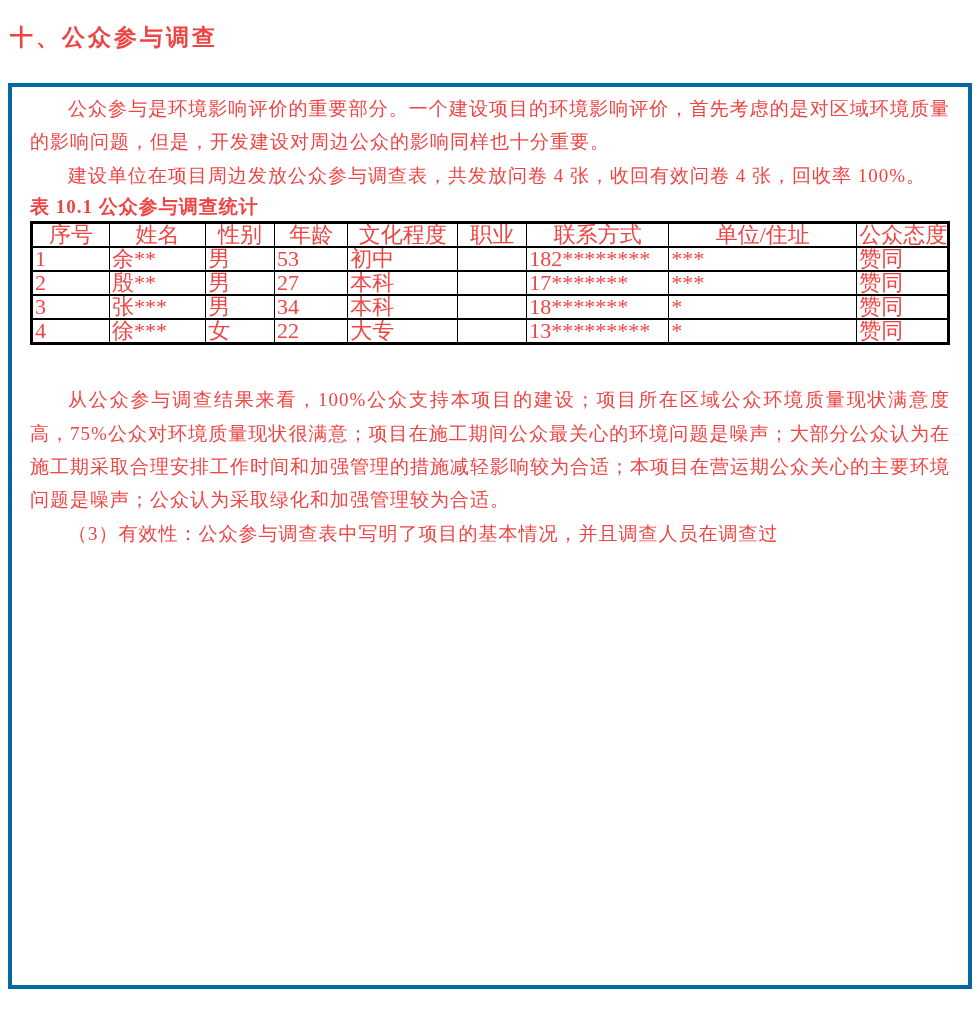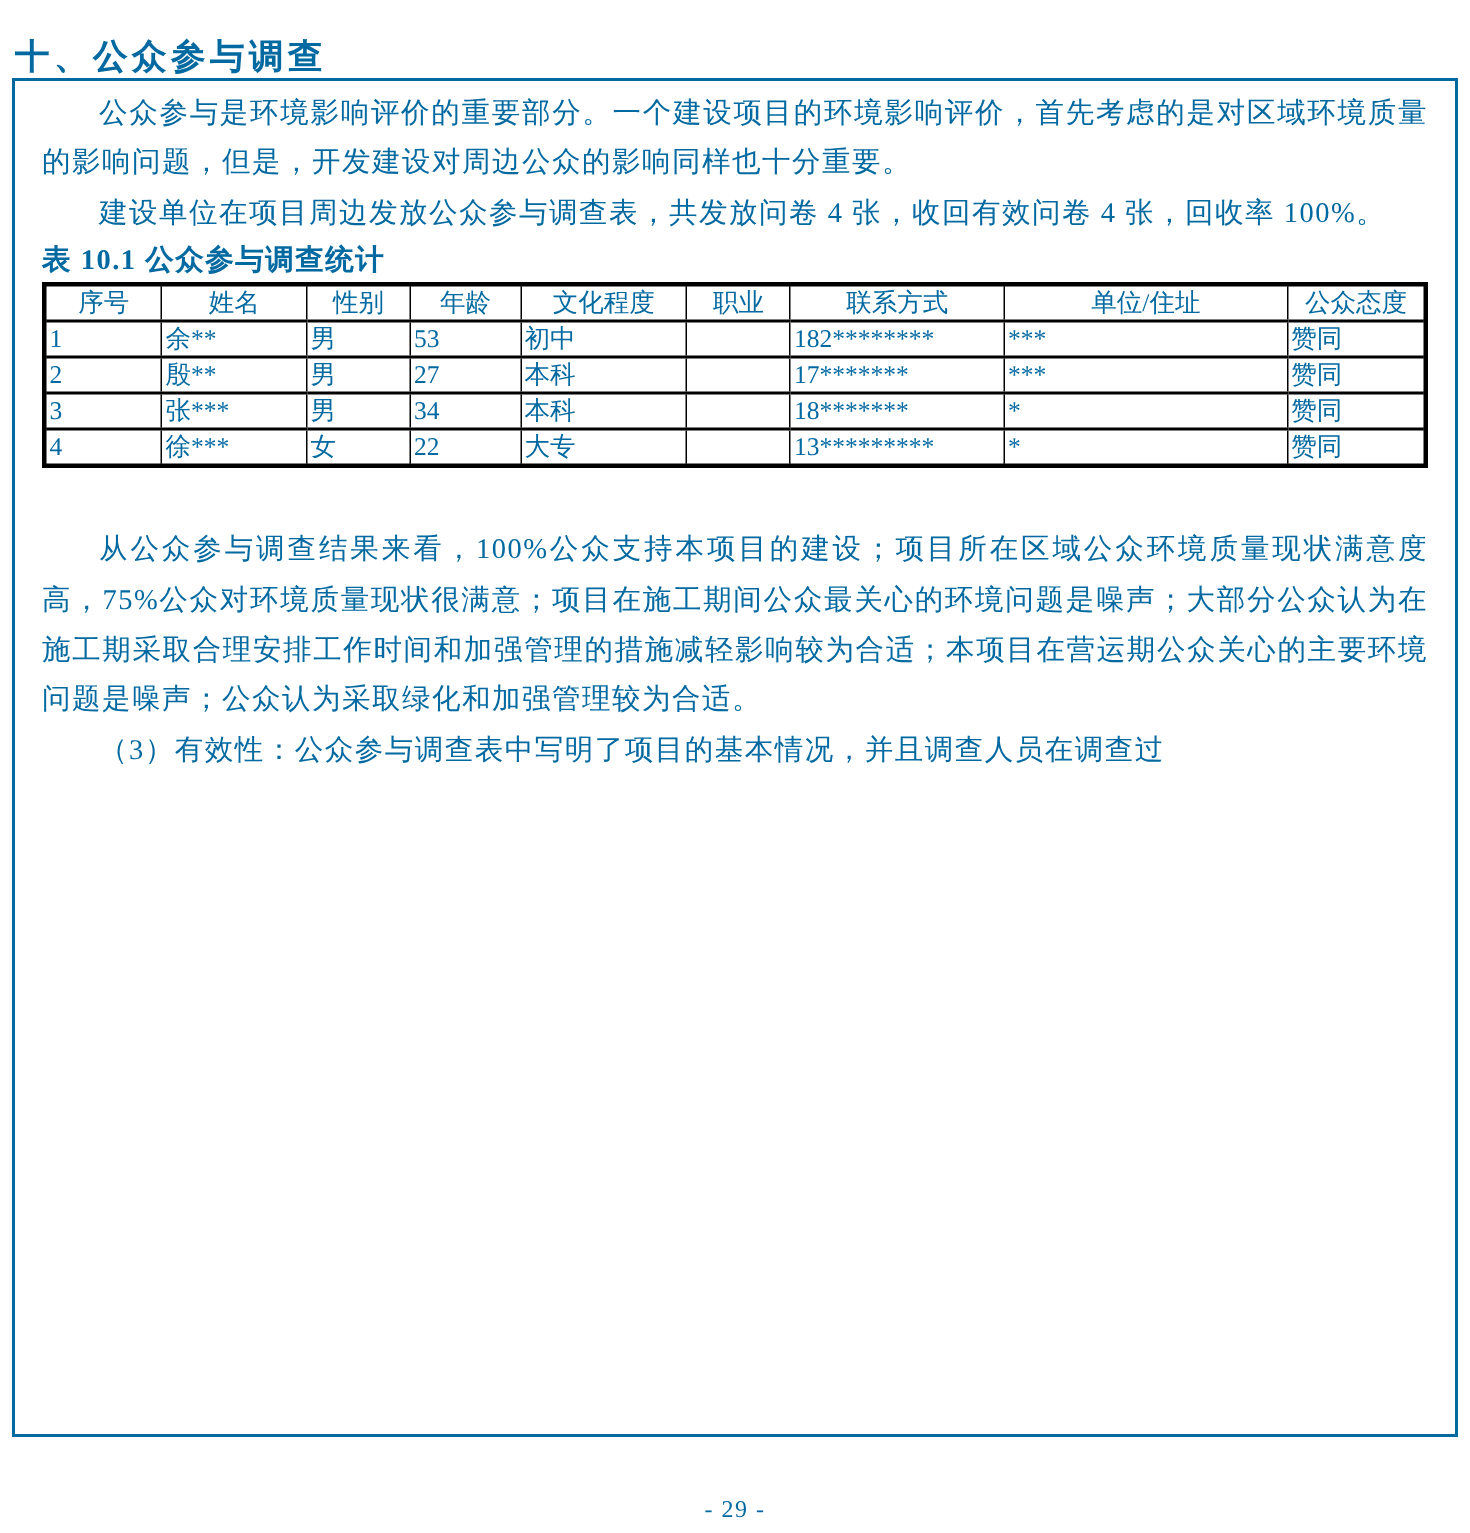--- a/index.html
+++ b/index.html
@@ -1,37 +1,37 @@
 <!DOCTYPE html>
 <html><head>
 <meta charset="utf-8">
 <style>
   html,body{margin:0;padding:0;background:#fff;}
   .page{
     position:relative;
     width:980px;height:1022px;
-    background:#fff;color:#0369a1;
+    background:#fff;color:#ef4444;
     font-family:"Liberation Serif", serif;
     overflow:hidden;
   }
   .section-heading{
     margin:0;
     padding:22px 0 0 10px;
     font-family:"Liberation Sans", sans-serif;
     font-weight:bold;
     font-size:23px;
     letter-spacing:3px;
     line-height:30px;
   }
   .content-box{
     position:absolute;
-    left:8px;top:52px;
+    left:8px;top:83px;
     width:964px;height:906px;
     box-sizing:border-box;
-    border:2px solid #0369a1;
+    border:4px solid #0369a1;
     padding:5px 18px 0 18px;
     overflow:hidden;
   }
   .para{
     margin:0;
     font-size:19px;
     line-height:33.4px;
     text-indent:2em;
     text-align:justify;
     letter-spacing:1px;
@@ -49,21 +49,21 @@
     width:100%;
     border-collapse:collapse;
     border:3px solid #000;
     table-layout:fixed;
   }
   table.survey th, table.survey td{
     border:2px solid #000;
     border-left-width:1px;
     border-right-width:1px;
     font-weight:normal;
-    font-size:17px;
+    font-size:22px;
     height:20px;
     line-height:20px;
     padding:1px 2px;
     overflow:hidden;
     white-space:nowrap;
   }
   .page-number{
     position:absolute;
     left:0;bottom:6px;
     width:100%;
@@ -157,15 +157,14 @@
           <td>赞同</td>
         </tr>
       </tbody>
     </table>
 
     <p class="para after-table">从公众参与调查结果来看，100%公众支持本项目的建设；项目所在区域公众环境质量现状满意度高，75%公众对环境质量现状很满意；项目在施工期间公众最关心的环境问题是噪声；大部分公众认为在施工期采取合理安排工作时间和加强管理的措施减轻影响较为合适；本项目在营运期公众关心的主要环境问题是噪声；公众认为采取绿化和加强管理较为合适。</p>
     <p class="para">（3）有效性：公众参与调查表中写明了项目的基本情况，并且调查人员在调查过</p>
 
   </div>
 
-  <div class="page-number">- 29 -</div>
 
 </div>
 
 </body></html>

